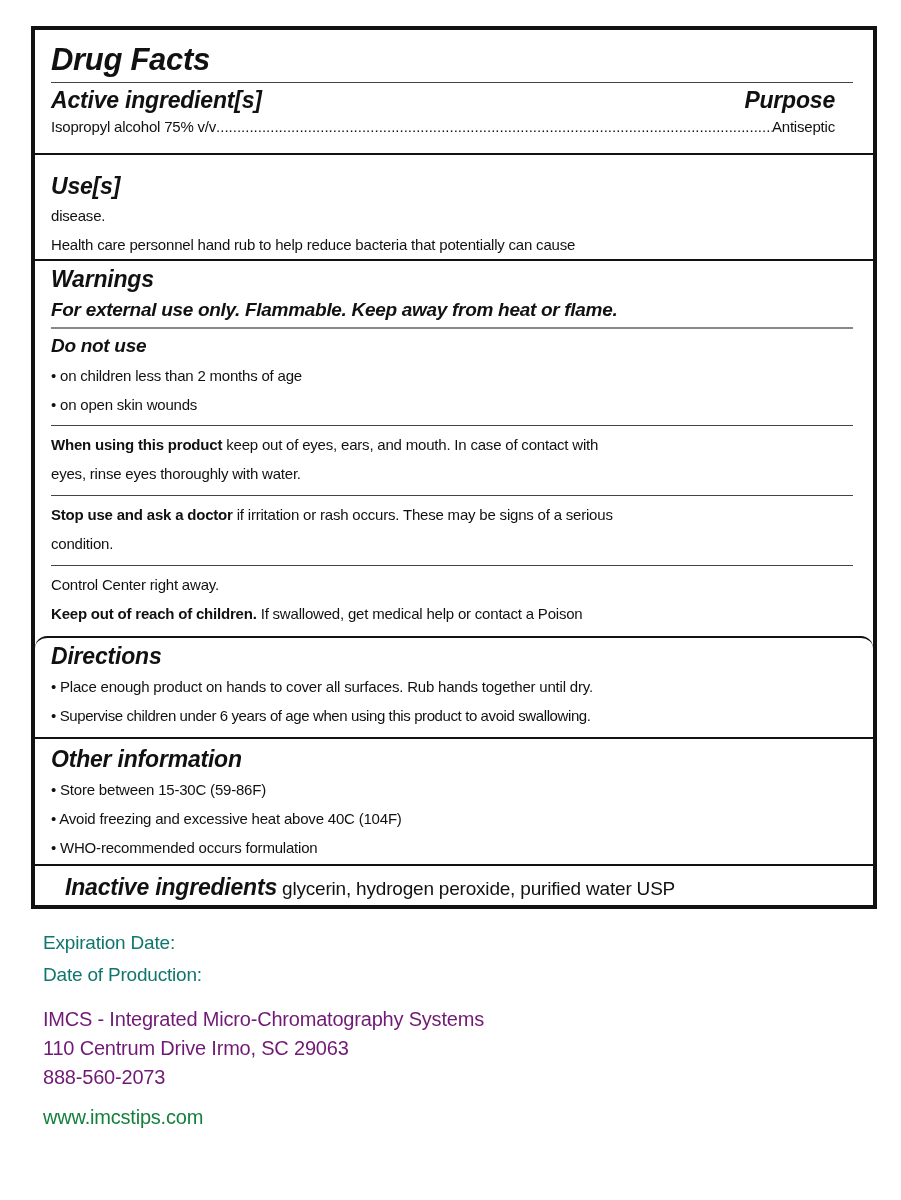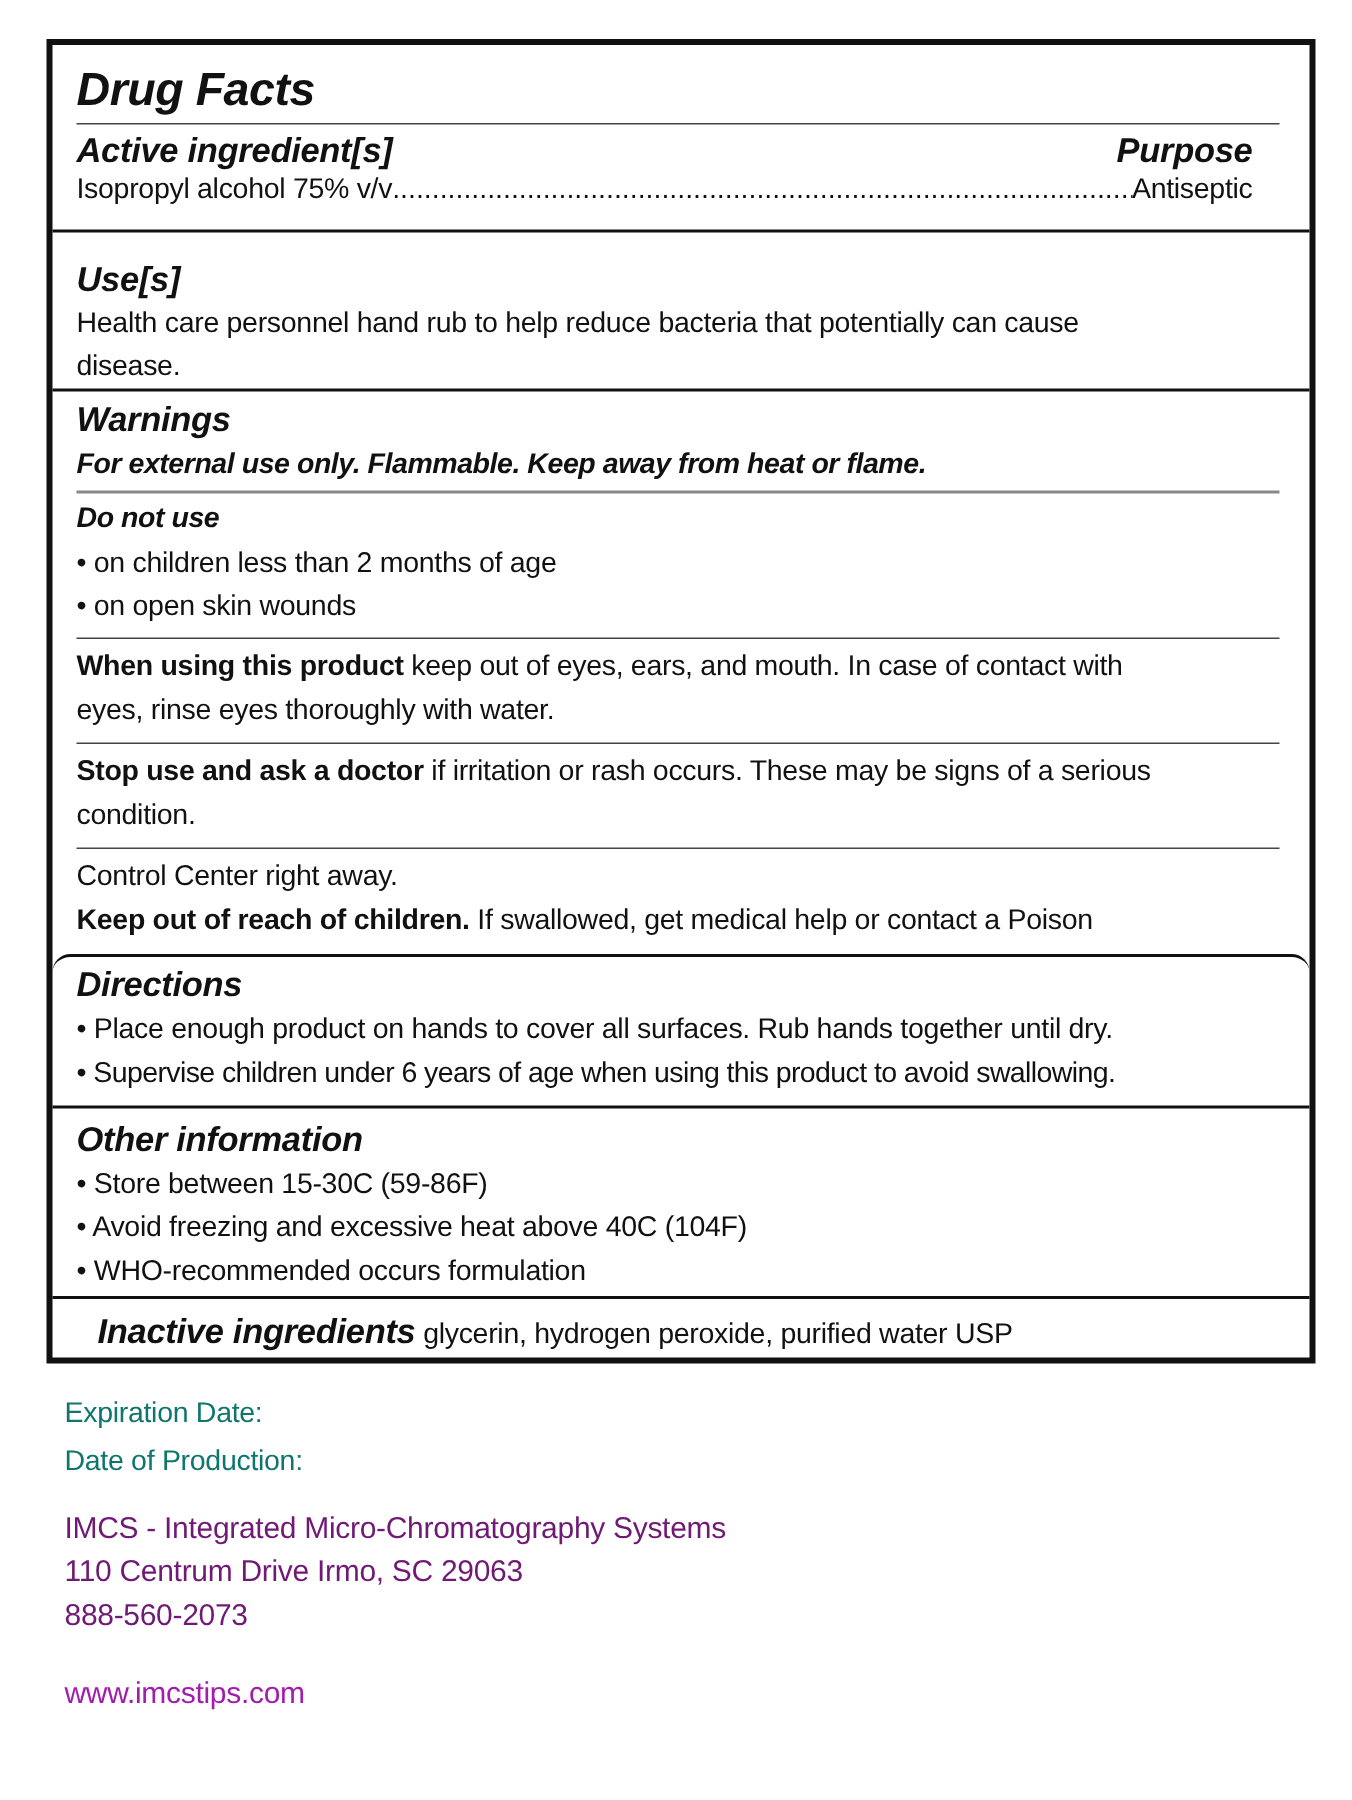--- a/index.html
+++ b/index.html
@@ -11,39 +11,39 @@
     left: 31px; top: 26px;
     width: 846px; height: 883px;
     border: 4px solid #111;
     background: #fff;
   }
   .sec { position: relative; padding: 0 0 0 16px; }
   .sec-line { border-top: 2px solid #111; }
 
   .h-title { font-size: 31px; font-weight: bold; font-style: italic; line-height: 40px; letter-spacing: -0.3px; padding-top: 10px; }
   .h-sec { font-size: 23px; font-weight: bold; font-style: italic; line-height: 28px; letter-spacing: -0.2px; }
-  .body-txt { font-size: 19px; line-height: 29px; letter-spacing: -0.2px; }
+  .body-txt { font-size: 15px; line-height: 29px; letter-spacing: -0.2px; }
   .thin-rule { height: 1px; background: #444; margin-right: 20px; }
   .grey-rule { height: 2px; background: #888; margin-right: 20px; }
 
   .ai-row { display: flex; justify-content: space-between; margin-right: 38px; }
   .dots-row { display: flex; align-items: baseline; margin-right: 38px; white-space: nowrap; overflow: hidden; }
   .dots-row .leader { flex: 1; overflow: hidden; white-space: nowrap; letter-spacing: 0px; }
   .dots-row .leader::after { content: "................................................................................................................................................................................................................"; }
 
   .warn-sub { font-size: 19px; font-weight: bold; font-style: italic; line-height: 30px; letter-spacing: -0.3px; }
   .dnu { font-size: 19px; font-weight: bold; font-style: italic; line-height: 30px; letter-spacing: -0.3px; }
   b.lead { font-weight: bold; }
   .inactive-title { font-size: 23px; font-weight: bold; font-style: italic; letter-spacing: -0.2px; }
   .inactive-txt { font-size: 19px; letter-spacing: -0.2px; }
 
   .footer { position: absolute; left: 43px; top: 927px; }
   .footer .meta { font-size: 19px; line-height: 32px; color: #0f766e; letter-spacing: -0.2px; }
   .footer .company { margin-top: 14px; font-size: 20px; line-height: 29px; color: #701a75; letter-spacing: -0.2px; }
-  .footer .web { margin-top: 23px; font-size: 20px; line-height: 29px; color: #a21caf; letter-spacing: -0.2px; }
+  .footer .web { margin-top: 11px; font-size: 20px; line-height: 29px; color: #15803d; letter-spacing: -0.2px; }
 </style>
 </head>
 <body>
 
 <div class="panel">
 
   <div class="sec" style="height:123px;">
     <div class="h-title" style="height:52px;">Drug Facts</div>
     <div class="thin-rule"></div>
     <div class="ai-row" style="margin-top:3px;">
@@ -52,22 +52,22 @@
     </div>
     <div class="dots-row body-txt" style="line-height:26px;">
       <span>Isopropyl alcohol 75% v/v</span>
       <span class="leader"></span>
       <span>Antiseptic</span>
     </div>
   </div>
 
   <div class="sec sec-line" style="height:106px; padding-top:16px;">
     <div class="h-sec" style="line-height:30px;">Use[s]</div>
+    <div class="body-txt">disease.</div>
     <div class="body-txt">Health care personnel hand rub to help reduce bacteria that potentially can cause</div>
-    <div class="body-txt">disease.</div>
   </div>
 
   <div class="sec sec-line" style="padding-top:2px;">
     <div class="h-sec" style="line-height:32px;">Warnings</div>
     <div class="warn-sub">For external use only. Flammable. Keep away from heat or flame.</div>
     <div class="grey-rule" style="margin-top:2px;"></div>
 
     <div style="height:96px; padding-top:2px;">
       <div class="dnu">Do not use</div>
       <div class="body-txt"><span>•</span> <span>on children less than 2 months of age</span></div>

